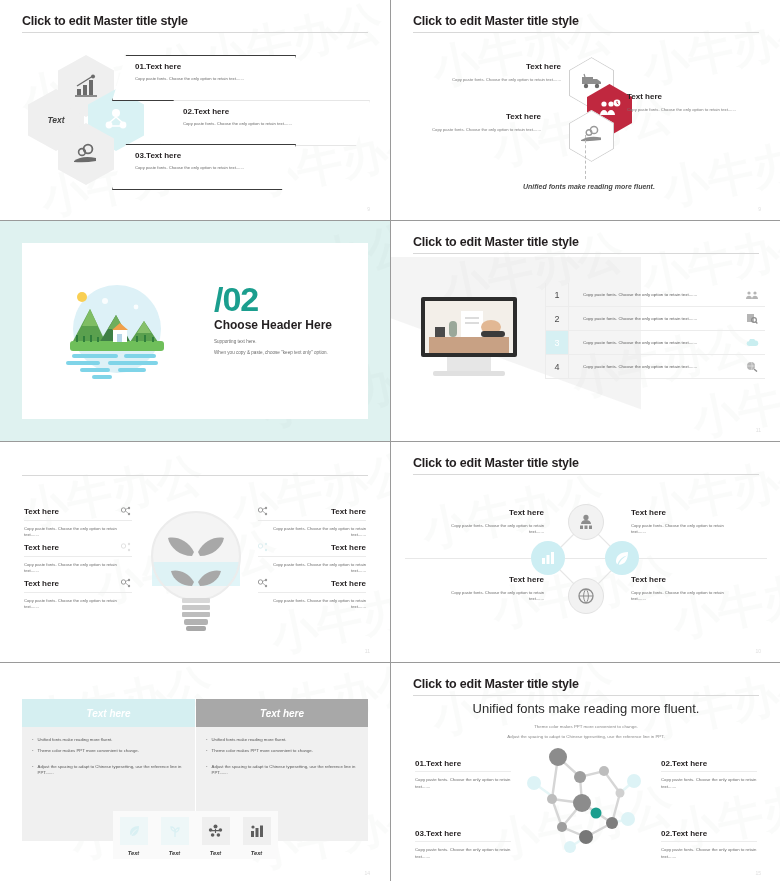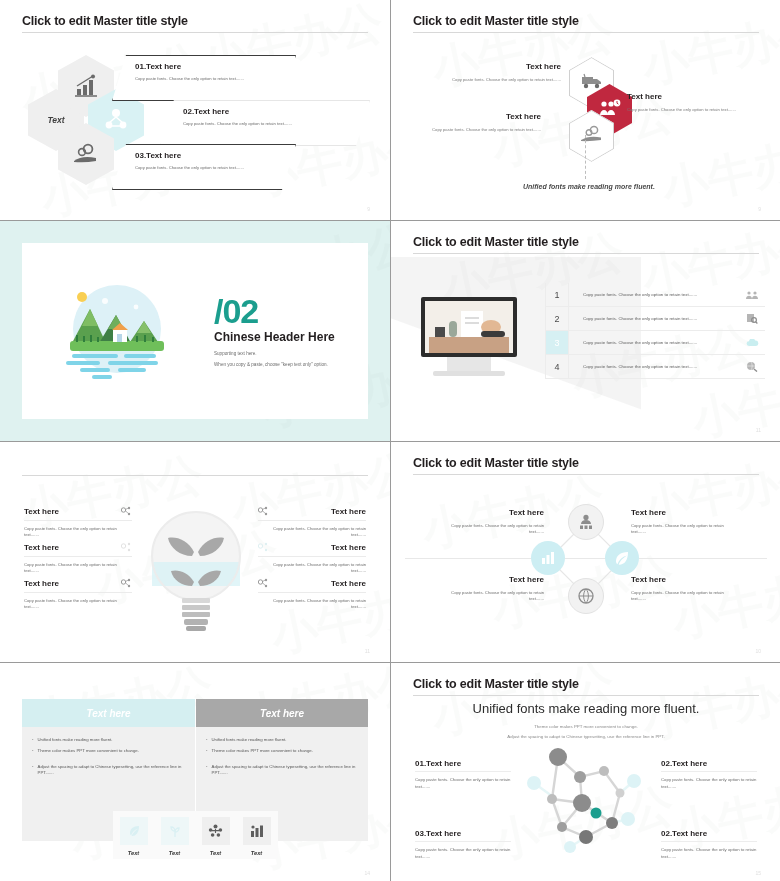--- a/index.html
+++ b/index.html
@@ -272,23 +272,23 @@
           <rect x="14" y="73" width="46" height="4" rx="2"></rect>
           <rect x="66" y="73" width="32" height="4" rx="2"></rect>
           <rect x="8" y="80" width="34" height="4" rx="2"></rect>
           <rect x="50" y="80" width="50" height="4" rx="2"></rect>
           <rect x="22" y="87" width="30" height="4" rx="2"></rect>
           <rect x="60" y="87" width="28" height="4" rx="2"></rect>
           <rect x="34" y="94" width="20" height="4" rx="2"></rect>
         </g>
       </svg>
 
-      <div style="position:absolute;left:192px;top:52px;width:150px;">
+      <div style="position:absolute;left:192px;top:40px;width:150px;">
         <div class="num02">/02</div>
-        <div class="sechead">Chinese Header Here</div>
+        <div class="sechead">Choose Header Here</div>
         <div class="secsub">Supporting text here.</div>
         <div class="secsub2">When you copy &amp; paste, choose "keep text only" option.</div>
       </div>
     </div>
   </div>
 
   <div class="slide">
     <div class="diagwash"></div>
     <div class="wm">
       <span style="left:50px;top:18px;">小牛办公</span>

